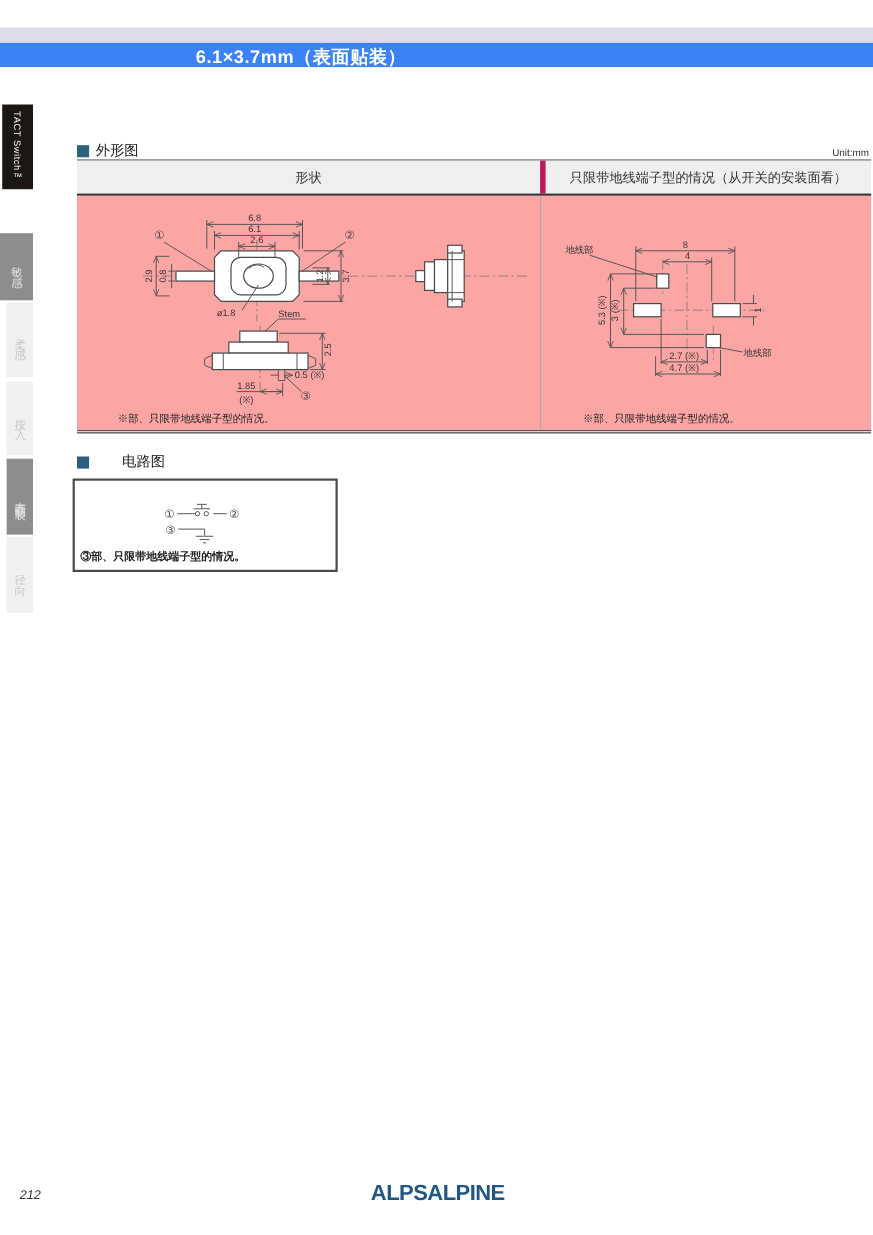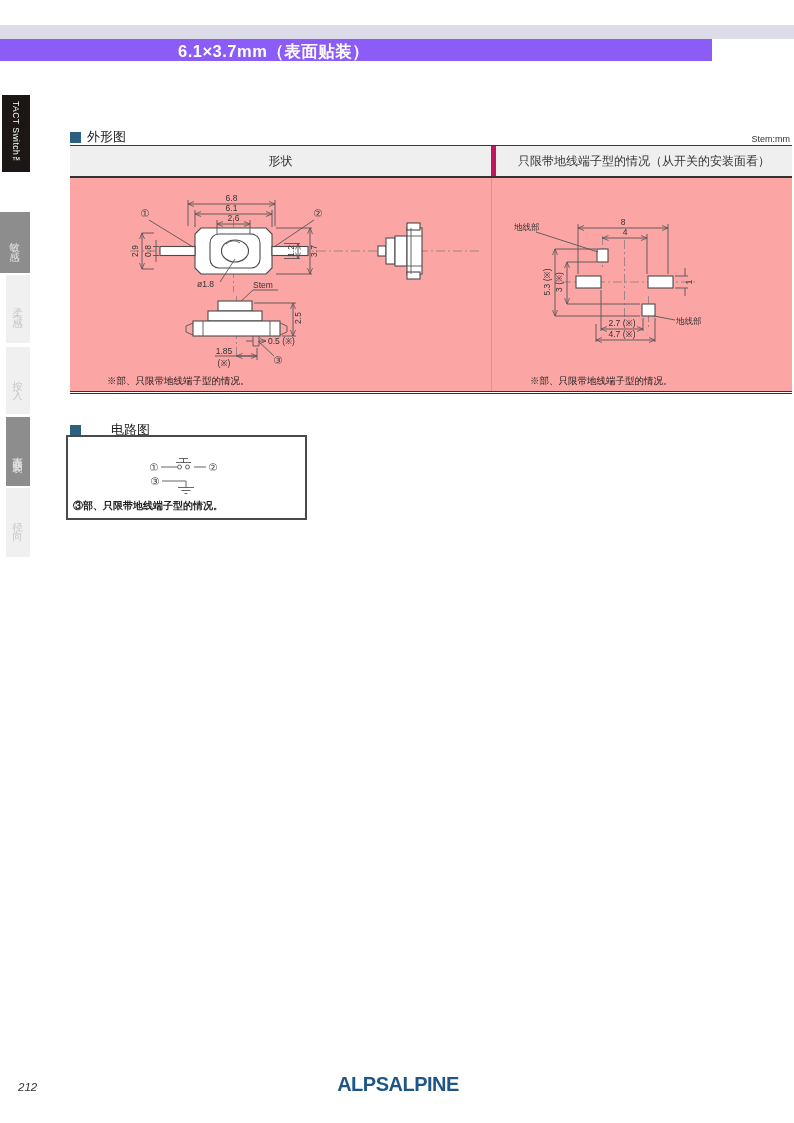--- a/index.html
+++ b/index.html
@@ -1,20 +1,20 @@
 <!DOCTYPE html>
 <html><head>
 <meta charset="utf-8">
 <style>
   html,body{margin:0;padding:0;background:#888;}
   .page{position:relative;width:794px;height:1123px;background:#fff;margin:0 auto;
         font-family:"Liberation Sans",sans-serif;overflow:hidden;}
   
   .band-lav{position:absolute;left:0;top:25px;width:794px;height:14px;background:#dcdde9;}
-  .band-blue{position:absolute;left:0;top:39px;width:712px;height:22px;background:#8b5cf6;}
+  .band-blue{position:absolute;left:0;top:39px;width:794px;height:22px;background:#3b82f6;}
   .hdr-title{position:absolute;left:178px;top:2px;color:#fff;font-size:16.5px;font-weight:bold;letter-spacing:.5px;white-space:nowrap;}
   .model-box{position:absolute;left:75px;top:3px;width:95px;height:110px;background:#9b9b9b;}
   .model-box span{position:absolute;left:0;right:0;top:37px;text-align:center;color:#fff;font-size:23px;font-weight:bold;letter-spacing:1px;}
   .tact-tab{position:absolute;left:2px;top:95px;width:28px;height:77px;background:#1c1714;display:flex;align-items:center;justify-content:center;}
   .tact-tab span{writing-mode:vertical-rl;color:#fff;font-size:8.5px;letter-spacing:.5px;white-space:nowrap;}
   
   .stab{position:absolute;display:flex;align-items:center;justify-content:center;}
   .stab span{writing-mode:vertical-rl;font-size:10.5px;white-space:nowrap;}
   .stab.act{background:#8d8d8d;}  .stab.act span{color:#e3e3e3;}
   .stab.ina{background:#f0f0f0;}  .stab.ina span{color:#c6c6c6;}
@@ -72,21 +72,21 @@
     <span>表面贴装</span>
     </div>
   <div class="stab ina ls2" style="left:6px;top:488px;width:24px;height:69px;">
     <span>径向</span>
     </div>
 
   <div class="sec-t" style="left:70px;top:128px;">
     <span class="sec-sq"></span>
     <span>外形图</span>
   </div>
-  <div class="unit">Stem:mm</div>
+  <div class="unit">Unit:mm</div>
 
   <div class="tbl">
     <div class="tbl-head">
       <div class="c1">形状</div>
       <div class="c2">只限带地线端子型的情况（从开关的安装面看）</div>
     </div>
     <div class="tbl-body">
       <div class="vdiv"></div>
 
       <svg style="left:0;" width="421" height="213" viewBox="0 0 421 213">
@@ -213,21 +213,21 @@
         <path class="ln" d="M44,54 L106,74"></path>
         <text class="dt" x="184" y="146">地线部</text>
         <path class="ln" d="M162,138 L183,142"></path>
       </svg>
 
       <div class="note l">※部、只限带地线端子型的情况。</div>
       <div class="note r">※部、只限带地线端子型的情况。</div>
     </div>
   </div>
 
-  <div class="sec-t" style="left:70px;top:421px;gap:30px;">
+  <div class="sec-t" style="left:70px;top:411px;gap:30px;">
     <span class="sec-sq"></span>
     <span>电路图</span>
   </div>
   <div class="cir-box">
     <svg width="237" height="81" viewBox="0 0 237 81">
       <text class="co" x="86" y="34" text-anchor="middle">①</text>
       <text class="co" x="145" y="34" text-anchor="middle">②</text>
       <text class="co" x="87" y="48" text-anchor="middle">③</text>
       <path class="ln" d="M93,30 H109 M126,30 H138"></path>
       <circle class="ln" cx="111.5" cy="30" r="2"></circle>

